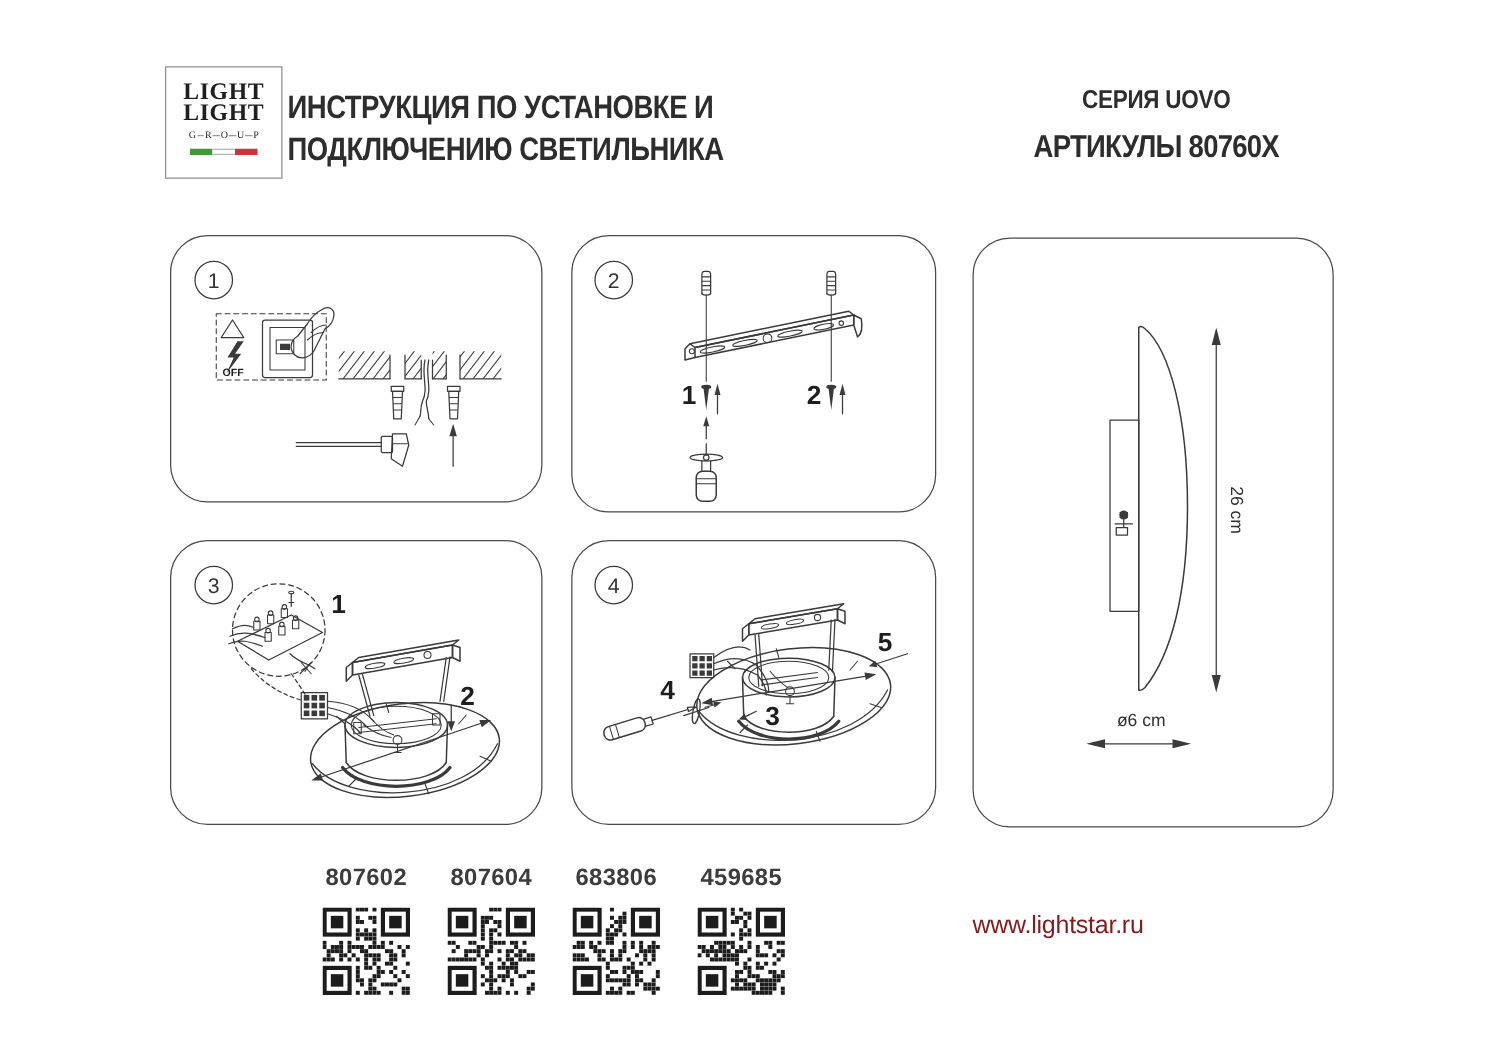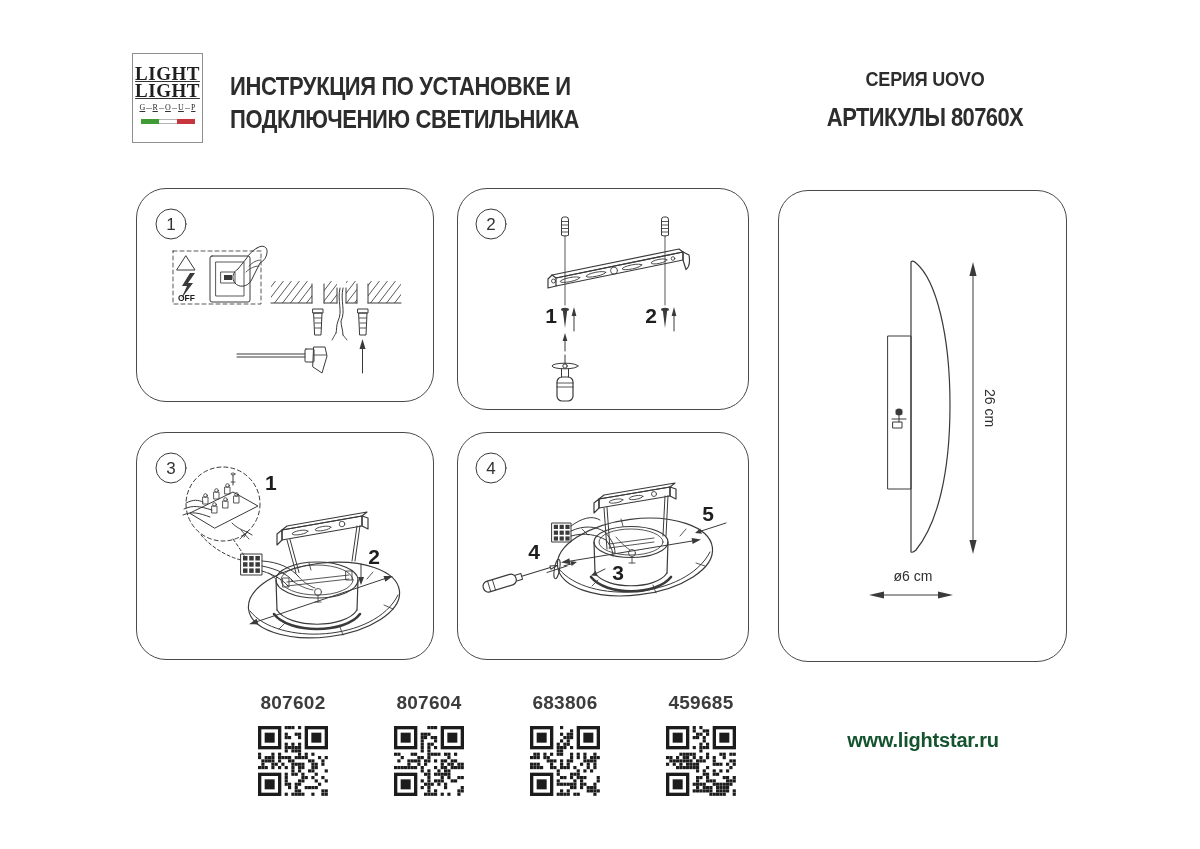--- a/index.html
+++ b/index.html
@@ -2,22 +2,22 @@
 <html><head>
 <meta charset="utf-8">
 <style>
   html,body{margin:0;padding:0;}
   body{
     width:1200px;height:849px;position:relative;background:#ffffff;
     font-family:"Liberation Sans",sans-serif;color:#333;overflow:hidden;
   }
   .abs{position:absolute;}
   
-  .logo{left:132px;top:53px;width:71px;height:90px;border:1px solid #8f8f8f;
-        display:flex;flex-direction:column;align-items:center;box-sizing:border-box;padding-top:11px;text-decoration:underline;}
+  .logo{left:132px;top:53px;width:94px;height:90px;border:1px solid #8f8f8f;
+        display:flex;flex-direction:column;align-items:center;box-sizing:border-box;padding-top:11px;}
   .logo-word{font-family:"Liberation Serif",serif;font-weight:bold;font-size:19px;line-height:17px;
              color:#1f1f1f;letter-spacing:.5px;}
   .logo-group{display:flex;align-items:center;width:56px;justify-content:space-between;margin-top:5px;}
   .logo-group span{font-family:"Liberation Serif",serif;font-size:8px;color:#2a2a2a;line-height:8px;}
   .logo-group i{flex:1;border-top:1px solid #9a9a9a;margin:0 1px;height:0;}
   .flag{display:flex;margin-top:7px;height:5px;width:54px;}
   .flag i{height:5px;}
   .flag .fg{width:18px;}
   .flag .fw{width:18px;background:#fff;border-top:1px solid #b5b5b5;border-bottom:1px solid #b5b5b5;box-sizing:border-box;}
   .flag .fr{width:18px;}
@@ -37,27 +37,27 @@
   .hair{stroke-width:.85;}
   .wide{stroke-width:2.6;}
   .f{fill:#3a3a3a;stroke:none;}
   .dash{stroke-dasharray:4 3;}
   .dash2{stroke-dasharray:3 2.5;}
   text.num{font-family:"Liberation Sans",sans-serif;font-size:17px;fill:#333;}
   text.lbl{font-family:"Liberation Sans",sans-serif;font-size:21px;font-weight:bold;fill:#1e1e1e;}
   text.tiny{font-family:"Liberation Sans",sans-serif;font-size:8.5px;font-weight:bold;fill:#1e1e1e;}
   text.dim{font-family:"Liberation Sans",sans-serif;font-size:14px;fill:#2f2f2f;}
   
-  .articles-row{left:243px;top:692px;display:flex;gap:36px;}
+  .articles-row{left:243px;top:692px;display:flex;}
   .article-col{width:100px;display:flex;flex-direction:column;align-items:center;}
   .article-code{font-size:19px;font-weight:bold;color:#3c3c3c;letter-spacing:.3px;}
   .qr{margin-top:12px;width:70px;height:70px;}
   
-  .website{left:778px;top:729px;width:290px;text-align:center;font-weight:bold;
-           font-size:20px;color:#14532d;letter-spacing:-.2px;}
+  .website{left:778px;top:729px;width:290px;text-align:left;font-weight:normal;
+           font-size:20px;color:#7f1d1d;letter-spacing:-.2px;}
 </style>
 </head>
 <body>
 
 <div class="abs logo">
   <div class="logo-word">LIGHT</div>
   <div class="logo-word">LIGHT</div>
   <div class="logo-group">
     <span>G</span>
       <i></i>

